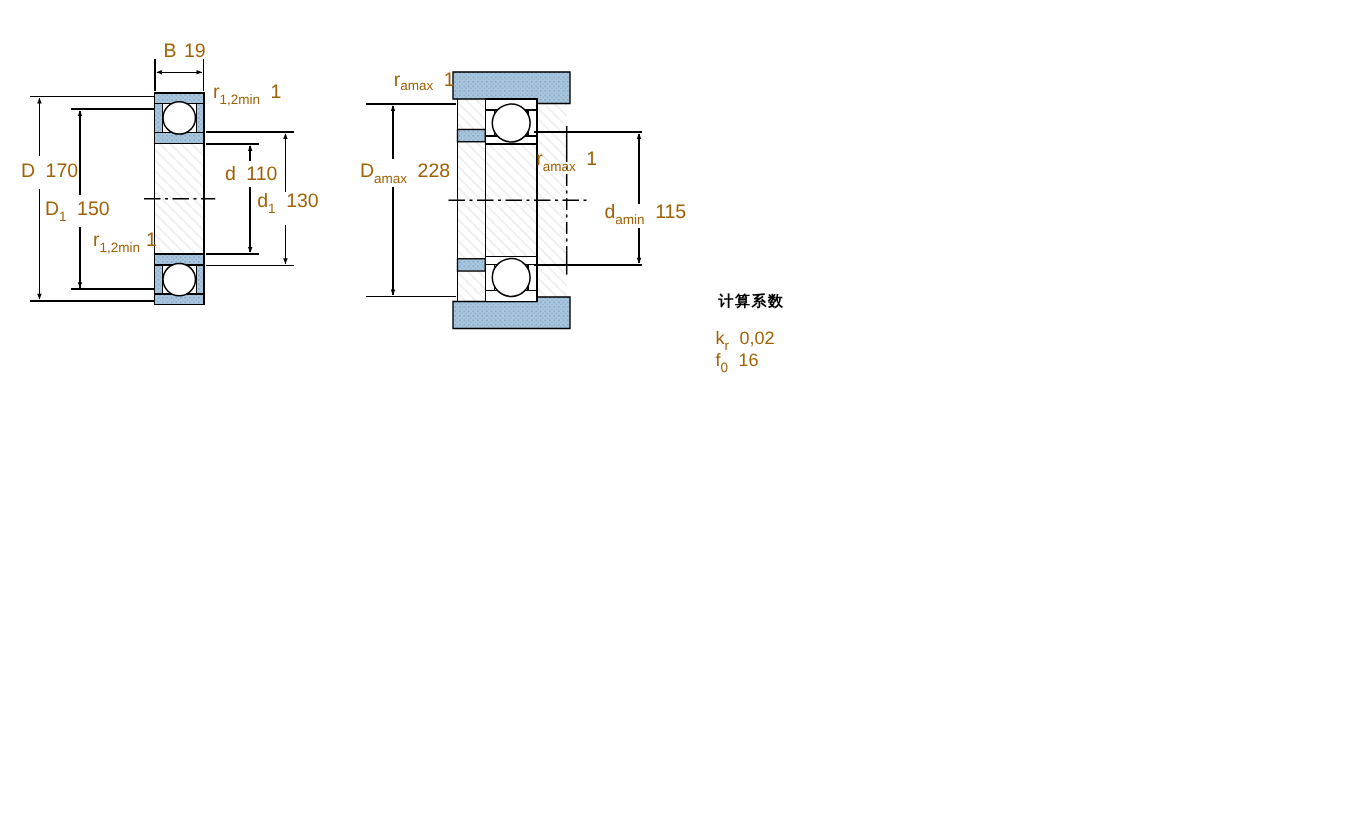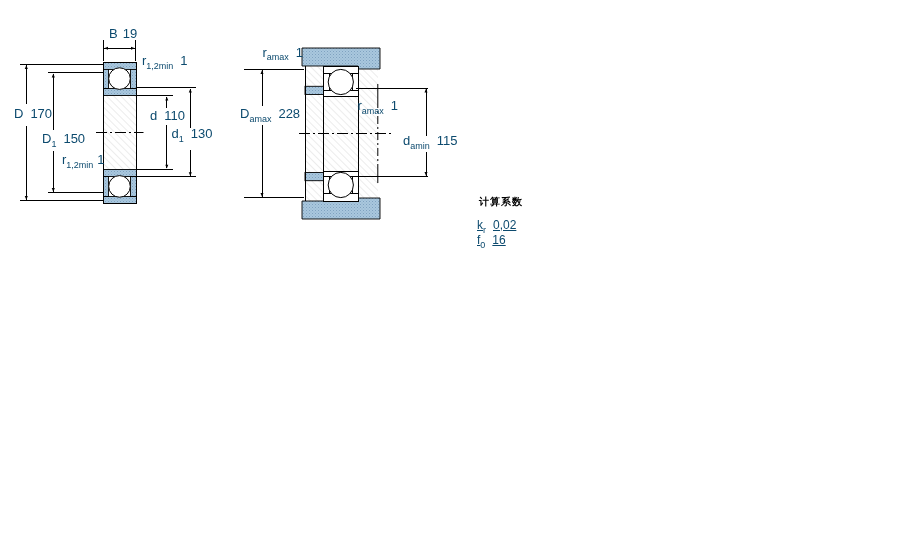--- a/index.html
+++ b/index.html
@@ -1,25 +1,25 @@
 <!DOCTYPE html>
 <html><head>
 <meta charset="utf-8">
 <style>
   html,body{margin:0;padding:0;background:#fff;}
   #stage{position:relative;width:900px;height:560px;background:#fff;overflow:hidden;
          font-family:"Liberation Sans","DejaVu Sans",sans-serif;}
   #drawing{position:absolute;left:0;top:0;}
-  .lbl{position:absolute;font-size:13px;line-height:13px;color:#0c4a6e;white-space:nowrap;}
+  .lbl{position:absolute;font-size:13px;line-height:13px;color:#a16207;white-space:nowrap;}
   .lbl .sub{font-size:9px;line-height:9px;position:relative;top:3.5px;text-align:center;}
   .lbl .val{margin-left:7px;}
   .lbl .val.g5{margin-left:5px;}
   .lbl .val.g4{margin-left:4px;}
   .cn{position:absolute;font-size:10px;font-weight:bold;letter-spacing:1px;color:#000;line-height:11px;font-family:Liberation Mono, monospace;}
-  .fr{font-size:12px;line-height:12px;text-decoration:underline;}
+  .fr{font-size:12px;line-height:12px;}
   line,path,rect,circle{vector-effect:none;}
   .crisp{shape-rendering:crispEdges;}
 </style>
 </head>
 <body>
 
 <div id="stage">
 
   <svg id="drawing" width="900" height="560" viewBox="0 0 900 560">
     <defs>
@@ -134,21 +134,21 @@
       <line x1="426" y1="152" x2="426" y2="175.5" marker-end="url(#ah)"></line>
     </g>
   </svg>
 
   <div class="lbl" style="left:109px;top:26.5px"><span>B</span><span class="val g5">19</span></div>
 
   <div class="lbl" style="left:142px;top:54px"><span>r</span><span class="sub">1,2min</span><span class="val">1</span></div>
 
   <div class="lbl" style="left:14px;top:107px"><span>D</span><span class="val">170</span></div>
 
-  <div class="lbl" style="left:42px;top:132px"><span>D</span><span class="sub">1</span><span class="val">150</span></div>
+  <div class="lbl" style="left:30px;top:132px"><span>D</span><span class="sub">1</span><span class="val">150</span></div>
 
   <div class="lbl" style="left:62px;top:153px"><span>r</span><span class="sub">1,2min</span><span class="val g4">1</span></div>
 
   <div class="lbl" style="left:150px;top:109px"><span>d</span><span class="val">110</span></div>
 
   <div class="lbl" style="left:171.5px;top:127px"><span>d</span><span class="sub">1</span><span class="val">130</span></div>
 
   <div class="lbl" style="left:262.5px;top:45.5px"><span>r</span><span class="sub">amax</span><span class="val">1</span></div>
 
   <div class="lbl" style="left:240px;top:107px"><span>D</span><span class="sub">amax</span><span class="val">228</span></div>

